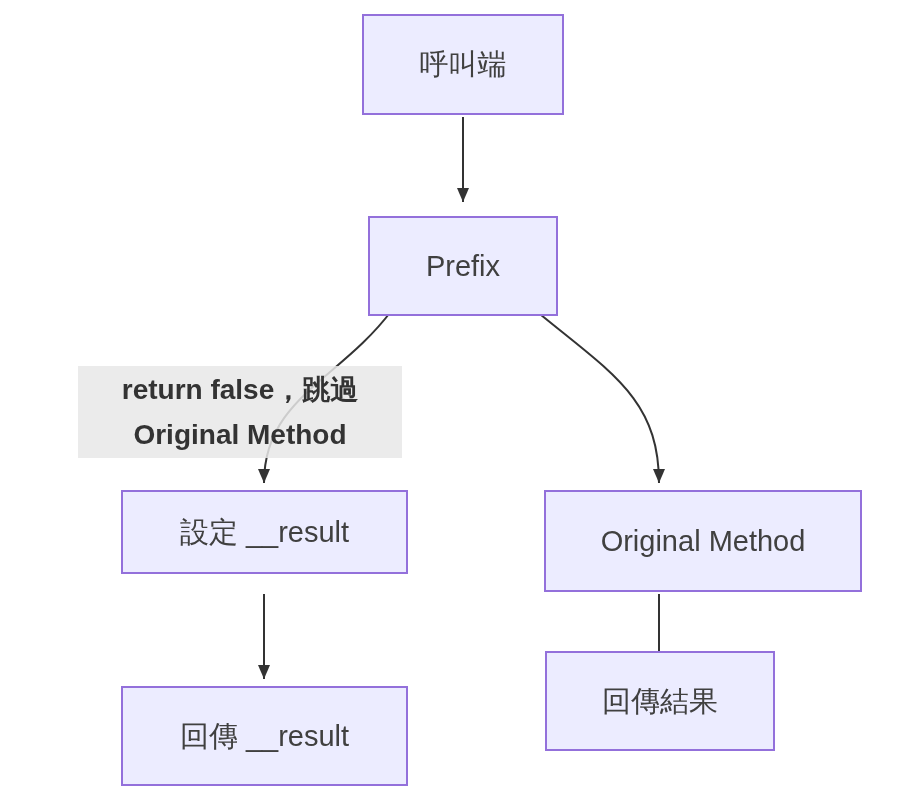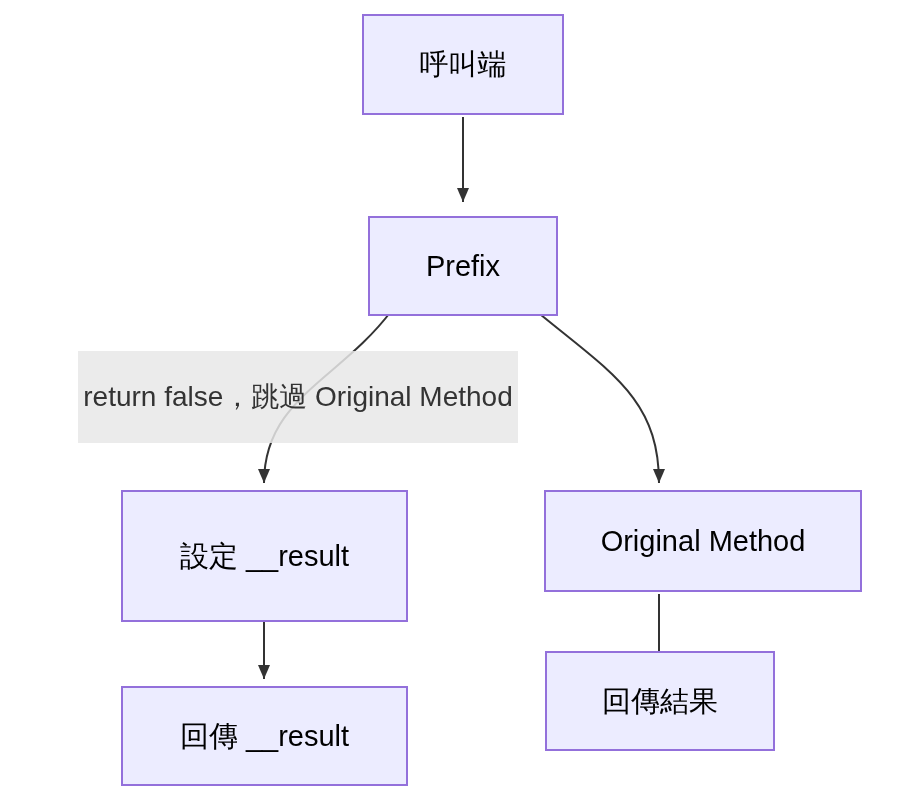--- a/index.html
+++ b/index.html
@@ -20,21 +20,21 @@
     left: 0;
     top: 0;
     width: 900px;
     height: 800px;
   }
   .node {
     position: absolute;
     box-sizing: border-box;
     background: #ECECFF;
     border: 2px solid #9370DB;
-    color: #000000;
+    color: #404040;
     font-size: 29px;
     display: flex;
     align-items: center;
     justify-content: center;
     text-align: center;
     line-height: 1.25;
   }
   .edge-label {
     position: absolute;
     box-sizing: border-box;
@@ -43,26 +43,26 @@
     font-size: 28px;
     line-height: 1.62;
     display: flex;
     align-items: center;
     justify-content: center;
     text-align: center;
   }
   
   .node-caller          { left: 362px; top: 14px;  width: 202px; height: 101px; }
   .node-prefix          { left: 368px; top: 216px; width: 190px; height: 100px; }
-  .node-set-result      { left: 121px; top: 490px; width: 287px; height: 132px; }
+  .node-set-result      { left: 121px; top: 490px; width: 287px; height: 84px; }
   .node-original-method { left: 500px; top: 490px; width: 318px; height: 102px; margin-left: 44px; }
   .node-return-result   { left: 121px; top: 686px; width: 287px; height: 100px; }
   .node-return-value    { left: 545px; top: 651px; width: 230px; height: 100px; }
   
-  .label-skip-original  { left: 78px;  top: 351px; width: 440px; height: 92px; }
+  .label-skip-original  { left: 78px;  top: 366px; width: 324px; height: 92px; font-weight: bold; }
   .label-modify-params  { left: 518px; top: 380px; width: 287px; height: 40px; }
 </style>
 </head>
 <body>
 
 <div class="canvas">
 
   <svg class="edges-svg" viewBox="0 0 900 800" xmlns="http://www.w3.org/2000/svg">
     <defs>
       <marker id="arrowhead" markerUnits="userSpaceOnUse" markerWidth="16" markerHeight="14" refX="15" refY="7" orient="auto">

